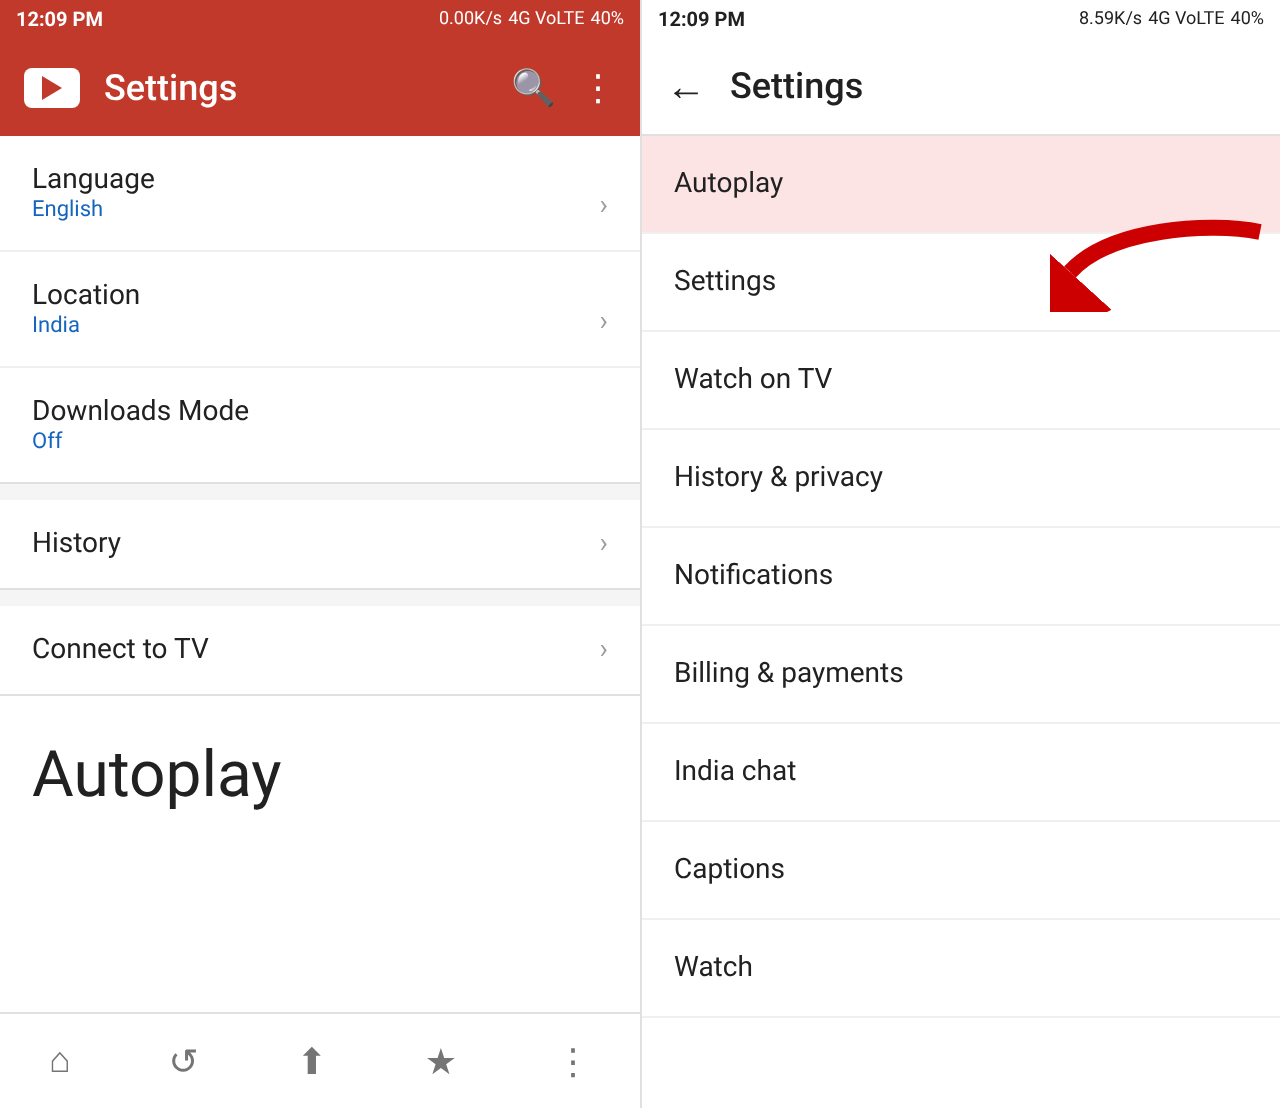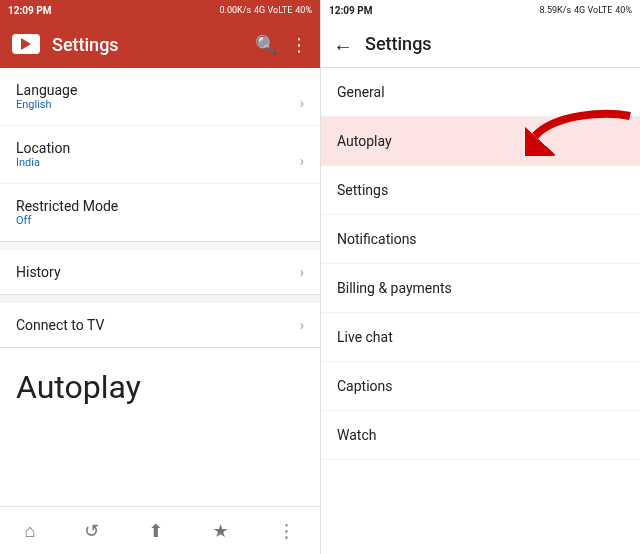--- a/index.html
+++ b/index.html
@@ -269,21 +269,21 @@
       </div>
       <div class="settings-item">
         <div class="item-left">
           <span class="item-label">Location</span>
           <span class="item-value">India</span>
         </div>
         <span class="chevron">›</span>
       </div>
       <div class="settings-item">
         <div class="item-left">
-          <span class="item-label">Restricted Mode</span>
+          <span class="item-label">Downloads Mode</span>
           <span class="item-value off">Off</span>
         </div>
       </div>
     </div>
 
     <div class="settings-section-gap"></div>
 
     <div class="settings-section">
       <div class="settings-item">
         <span class="item-label">History</span>
@@ -336,37 +336,40 @@
 
     <svg style="position:absolute; top:38px; right:5px; z-index:10; width:110px; height:50px;" viewBox="0 0 110 50">
       <defs>
         <marker id="arrowhead" markerWidth="10" markerHeight="7" refX="0" refY="3.5" orient="auto">
           <polygon points="0 0, 10 3.5, 0 7" fill="#cc0000"></polygon>
         </marker>
       </defs>
       <path d="M 105 10 C 80 5, 30 8, 10 30" stroke="#cc0000" stroke-width="8" fill="none" marker-end="url(#arrowhead)"></path>
     </svg>
 
-    <div class="right-settings-item">
-      <span>General</span>
-    </div>
     <div class="right-settings-item active">
       <span>Autoplay</span>
     </div>
     <div class="right-settings-item">
       <span>Settings</span>
     </div>
     <div class="right-settings-item">
+      <span>Watch on TV</span>
+    </div>
+    <div class="right-settings-item">
+      <span>History &amp; privacy</span>
+    </div>
+    <div class="right-settings-item">
       <span>Notifications</span>
     </div>
     <div class="right-settings-item">
       <span>Billing &amp; payments</span>
     </div>
     <div class="right-settings-item">
-      <span>Live chat</span>
+      <span>India chat</span>
     </div>
     <div class="right-settings-item">
       <span>Captions</span>
     </div>
     <div class="right-settings-item">
       <span>Watch</span>
     </div>
   </div>
 
 </div>

